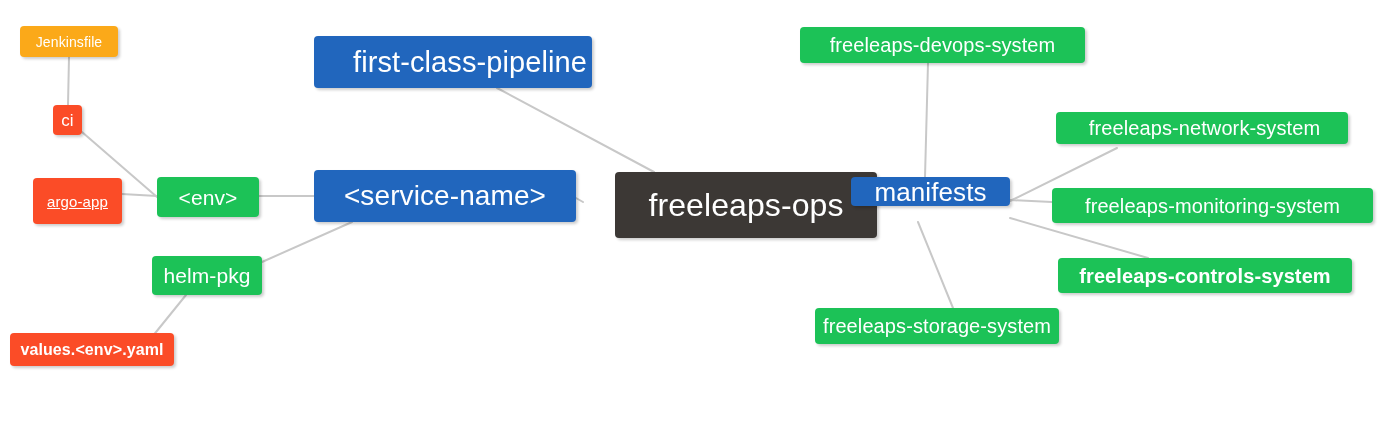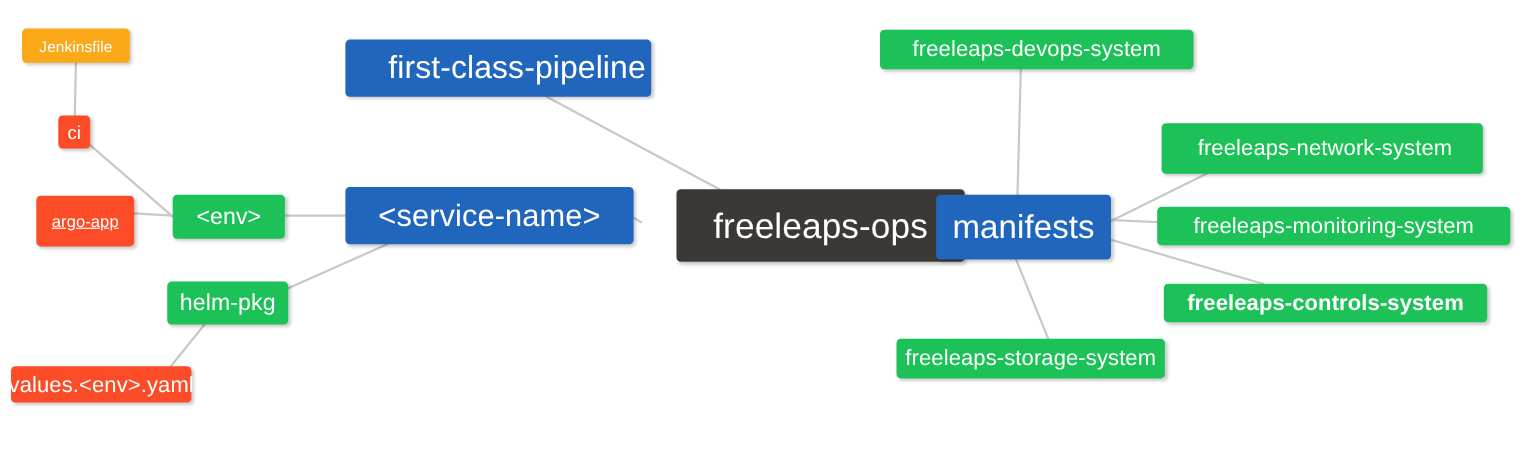--- a/index.html
+++ b/index.html
@@ -67,24 +67,24 @@
       <line x1="1010" y1="200" x2="1052" y2="202" stroke="#c8c8c8" stroke-width="2" stroke-linecap="round"></line>
       <line x1="1010" y1="218" x2="1148" y2="258" stroke="#c8c8c8" stroke-width="2" stroke-linecap="round"></line>
       <line x1="918" y1="222" x2="953" y2="308" stroke="#c8c8c8" stroke-width="2" stroke-linecap="round"></line>
     </svg>
   <div id="nodes">
       <div class="node n-orange" style="left: 20px; top: 26px; width: 98px; height: 31px; font-size: 14px;">Jenkinsfile</div>
       <div class="node n-red" style="left: 53px; top: 105px; width: 29px; height: 30px; font-size: 17px;">ci</div>
       <div class="node n-red" style="left: 33px; top: 178px; width: 89px; height: 46px; font-size: 15px; text-decoration: underline;">argo-app</div>
       <div class="node n-green" style="left: 157px; top: 177px; width: 102px; height: 40px; font-size: 21px;">&lt;env&gt;</div>
       <div class="node n-green" style="left: 152px; top: 256px; width: 110px; height: 39px; font-size: 21px;">helm-pkg</div>
-      <div class="node n-red" style="left: 10px; top: 333px; width: 164px; height: 33px; font-size: 20px;">values.&lt;env&gt;.yaml</div>
+      <div class="node n-red" style="left: 10px; top: 333px; width: 164px; height: 33px; font-size: 16px; font-weight: bold;">values.&lt;env&gt;.yaml</div>
       <div class="node n-blue" style="left: 314px; top: 36px; width: 278px; height: 52px; font-size: 29px; padding-left: 44px;">first-class-pipeline</div>
       <div class="node n-blue" style="left: 314px; top: 170px; width: 262px; height: 52px; font-size: 28px;">&lt;service-name&gt;</div>
       <div class="node n-root" style="left: 583px; top: 172px; width: 262px; height: 66px; font-size: 32px; margin-left: 32px;">freeleaps-ops</div>
-      <div class="node n-blue" style="left: 851px; top: 177px; width: 159px; height: 59px; font-size: 30px;">manifests</div>
+      <div class="node n-blue" style="left: 851px; top: 177px; width: 159px; height: 29px; font-size: 26px;">manifests</div>
       <div class="node n-green" style="left: 800px; top: 27px; width: 285px; height: 36px; font-size: 20px;">freeleaps-devops-system</div>
-      <div class="node n-green" style="left: 1056px; top: 112px; width: 292px; height: 46px; font-size: 20px; padding-left: 15px;">freeleaps-network-system</div>
+      <div class="node n-green" style="left: 1056px; top: 112px; width: 292px; height: 32px; font-size: 20px; padding-left: 15px;">freeleaps-network-system</div>
       <div class="node n-green" style="left: 1052px; top: 188px; width: 321px; height: 35px; font-size: 20px;">freeleaps-monitoring-system</div>
       <div class="node n-green" style="left: 1058px; top: 258px; width: 294px; height: 35px; font-size: 20px; font-weight: bold;">freeleaps-controls-system</div>
       <div class="node n-green" style="left: 815px; top: 308px; width: 244px; height: 36px; font-size: 20px;">freeleaps-storage-system</div>
     </div>
 </div>
 
 </body></html>

